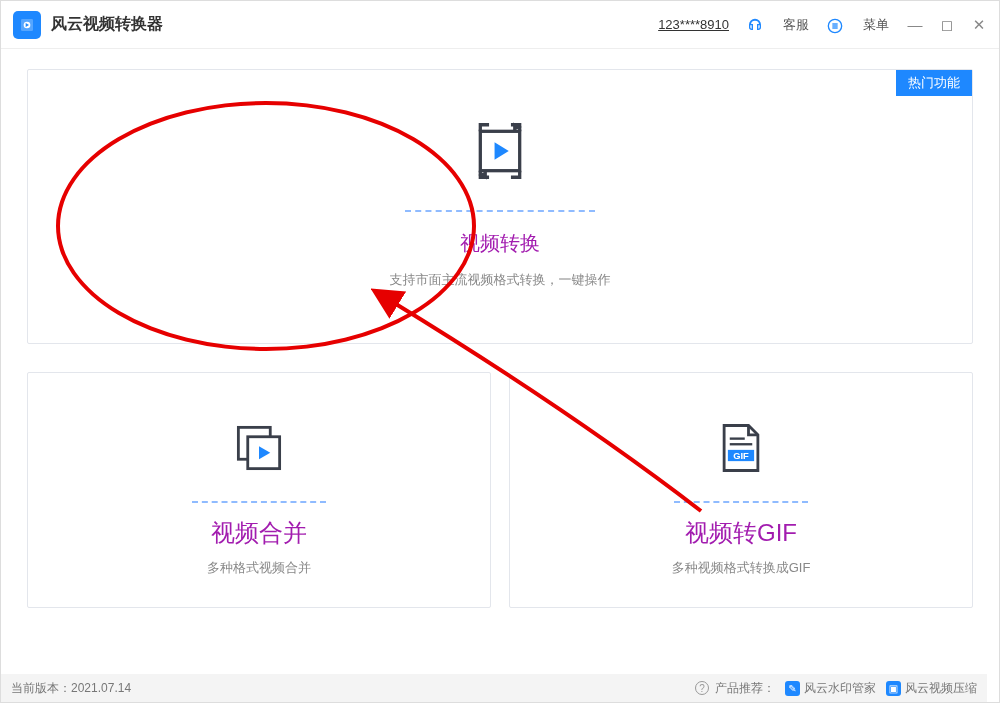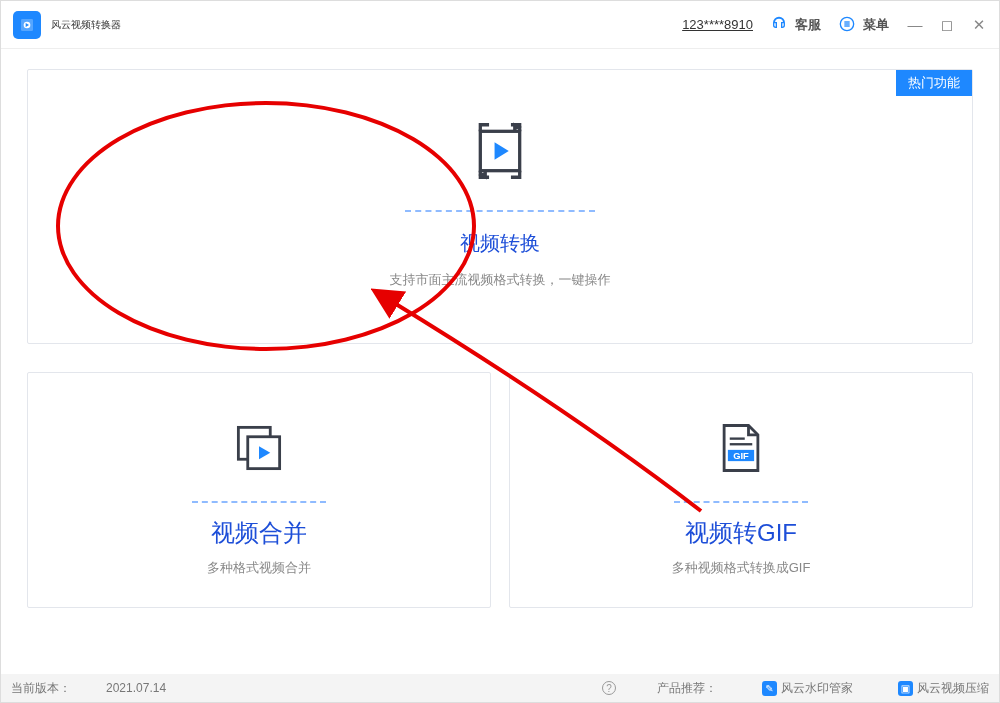--- a/index.html
+++ b/index.html
@@ -23,38 +23,37 @@
     .logo {
       width: 28px; height: 28px;
       border-radius: 5px;
       background: #1e88ff;
       display: flex;
       align-items: center;
       justify-content: center;
       margin-right: 10px;
     }
     .logo svg { width: 16px; height: 16px; }
-    .app-title { font-size: 10px; color: #333; font-weight: 400; }
+    .app-title { font-size: 16px; color: #333; font-weight: 700; }
     .tb-spacer { flex: 1; }
     .account {
       color: #333;
       text-decoration: underline;
       font-size: 13px;
       margin-right: 18px;
       cursor: pointer;
     }
     .tb-item {
       display: flex;
-      align-items: flex-start;
-      gap: 8px;
+      align-items: flex-end;
+      gap: 20px;
       font-size: 13px;
       color: #1e88ff;
       margin-right: 18px;
       cursor: pointer;
-      font-weight: bold;
     }
     .tb-item span.txt { color: #555; }
     .win-controls { display: flex; gap: 16px; color: #888; }
     .win-btn { width: 16px; text-align: center; cursor: pointer; font-size: 15px; }
 
     
     .main {
       padding: 20px 26px 14px 26px;
     }
     .row1 {
@@ -81,42 +80,41 @@
       font-size: 13px;
       padding: 4px 12px;
     }
     .card-icon { height: 78px; display:flex; align-items:center; justify-content:center; }
     .dash-line {
       width: 190px;
       margin: 20px 0 18px 0;
       border-top: 2px dashed #8fbbff;
     }
     .dash-line.short { width: 134px; margin: 14px 0 14px 0; }
-    .card-title { font-size: 20px; color: #1d4ed8; margin-bottom: 14px; }
+    .card-title { font-size: 20px; color: #a21caf; margin-bottom: 14px; }
     .card-title.sm { font-size: 24px; margin-bottom: 10px; }
     .card-desc { font-size: 13px; color: #888; }
 
     .row2 {
       display: flex;
       gap: 18px;
     }
     .card.small { flex: 1; height: 236px; padding-top: 36px; }
 
     
     .footer {
       position: absolute;
-      bottom: 0; left: 0; right: 0;
+      bottom: 0; left: 0; right: 12px;
       height: 28px;
       background: #f4f4f4;
       display: flex;
       align-items: center;
       padding: 0 10px;
       font-size: 12px;
       color: #777;
-      gap: 35px;
     }
     .ft-spacer { flex: 1; }
     .ft-item { display: flex; align-items: center; gap: 4px; margin-left: 10px; cursor: pointer; }
     .ft-chip {
       width: 15px; height: 15px; border-radius: 3px;
       background: #1e88ff; display:inline-flex;align-items:center;justify-content:center;
       color:#fff;font-size:10px;
     }
     .ft-help { width: 14px;height:14px;border:1.5px solid #999;border-radius:50%;display:inline-flex;align-items:center;justify-content:center;font-size:10px;color:#999; }
 

